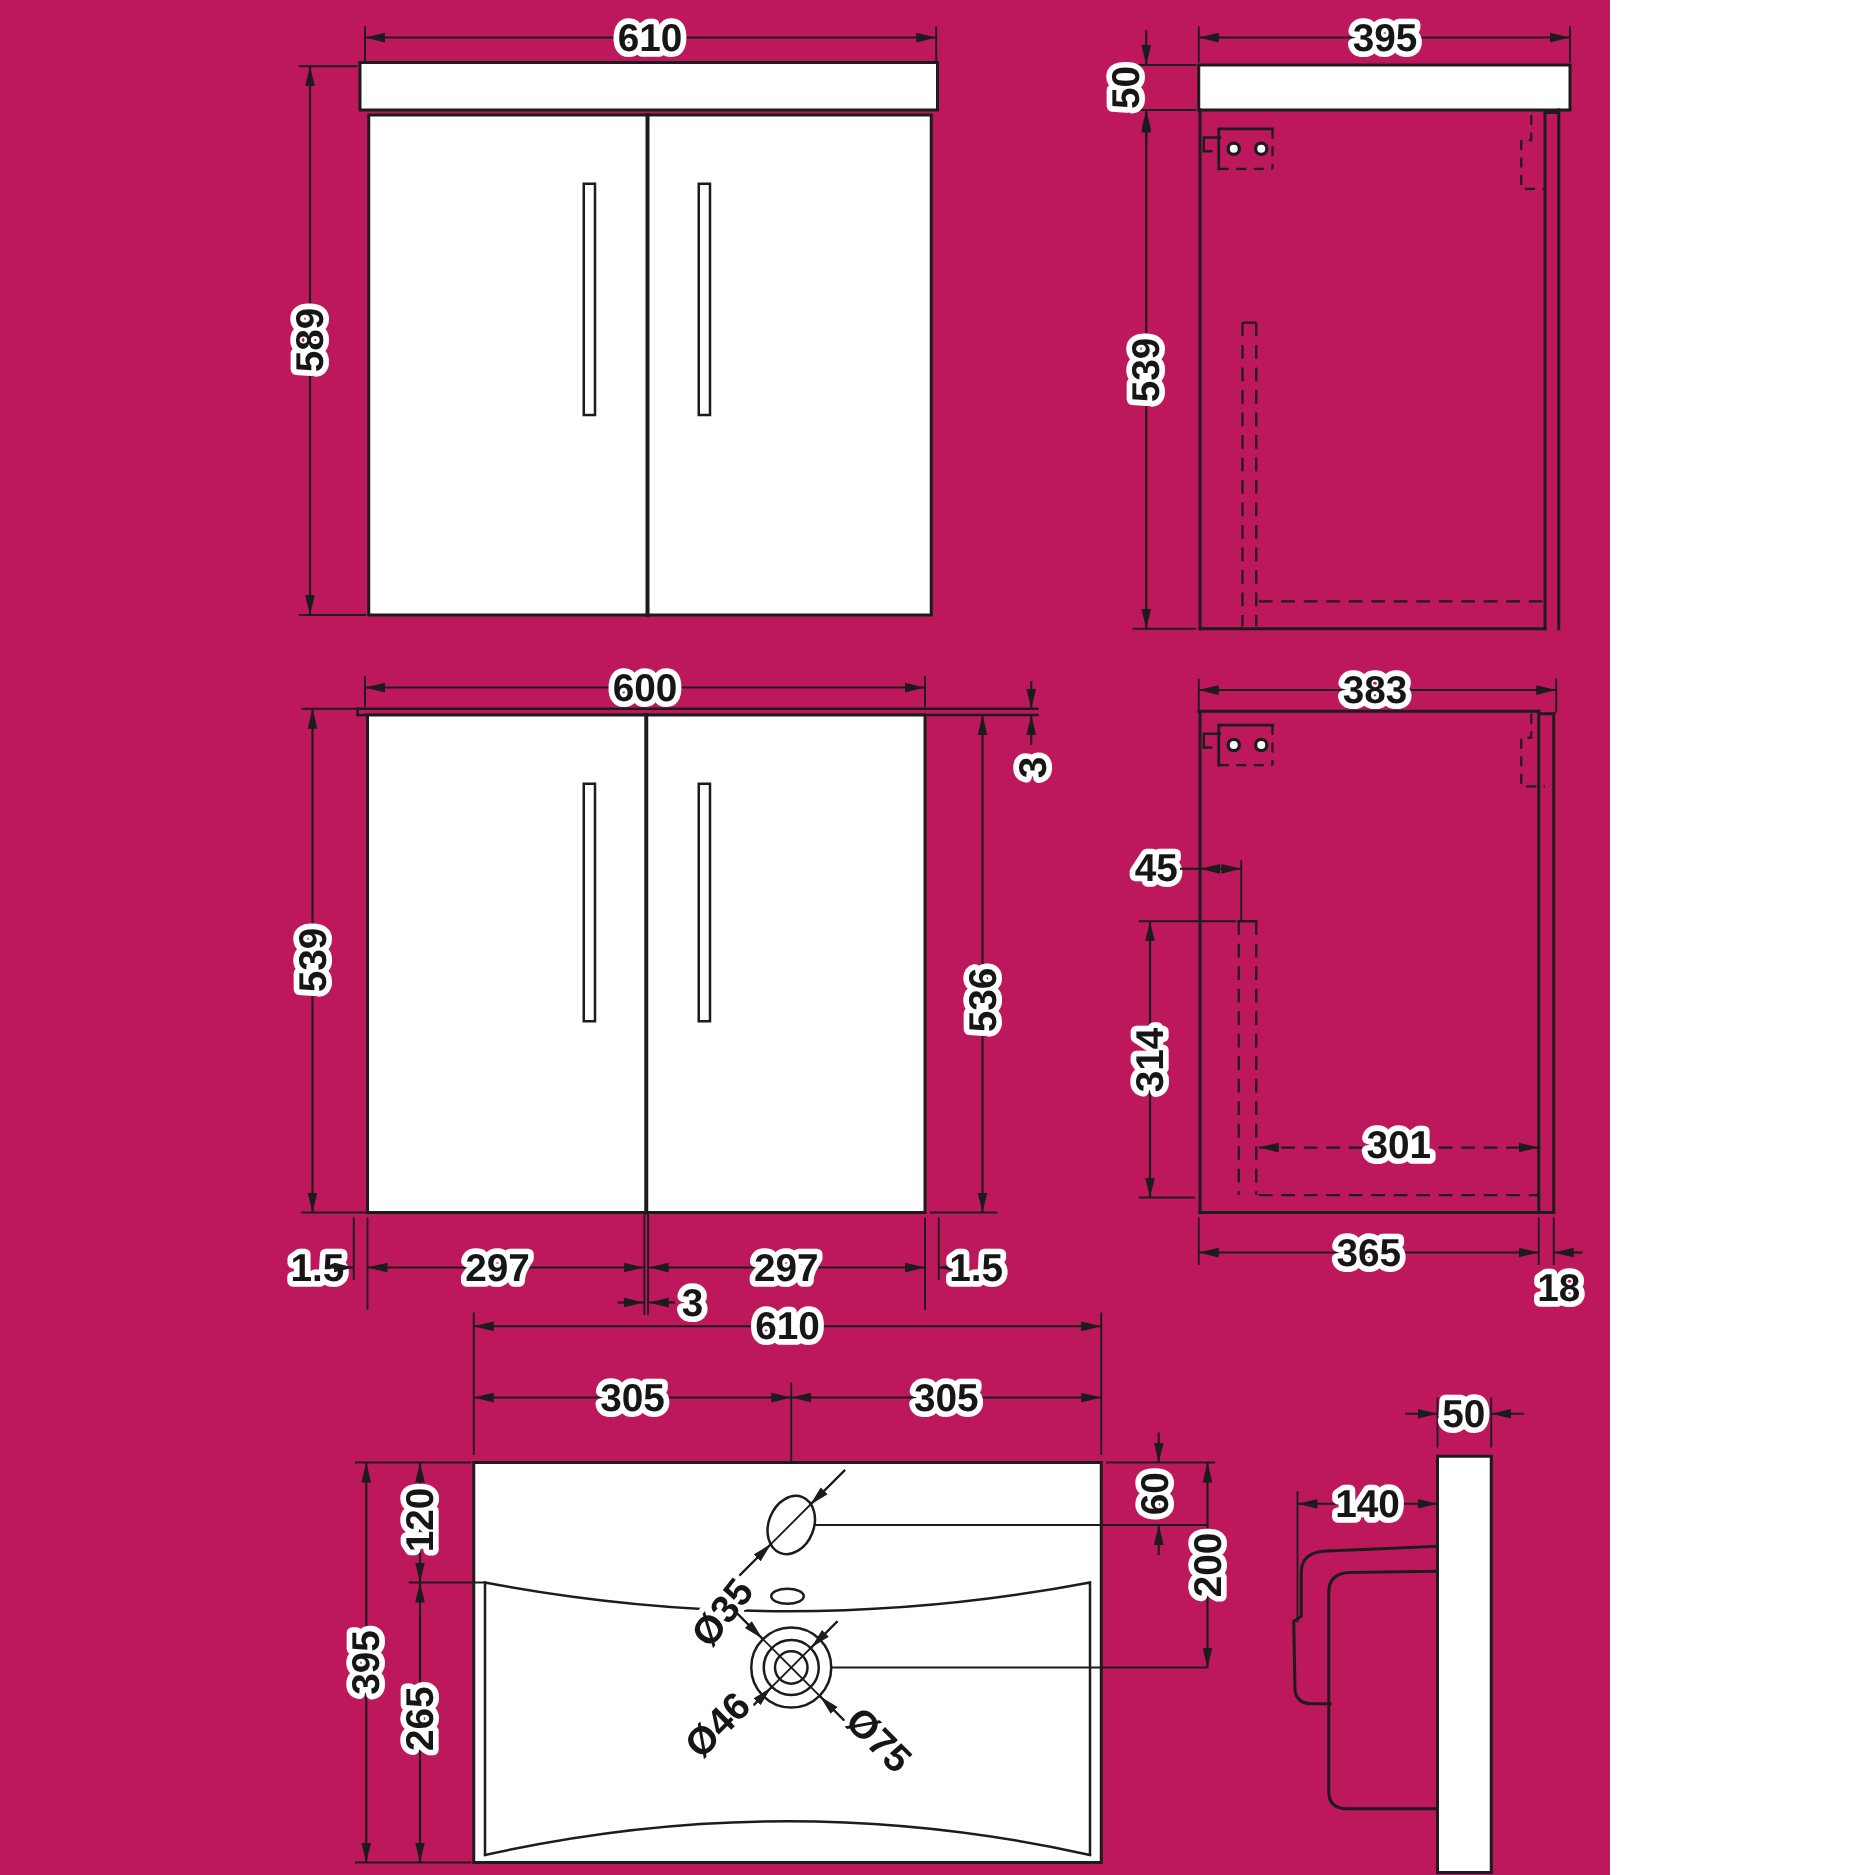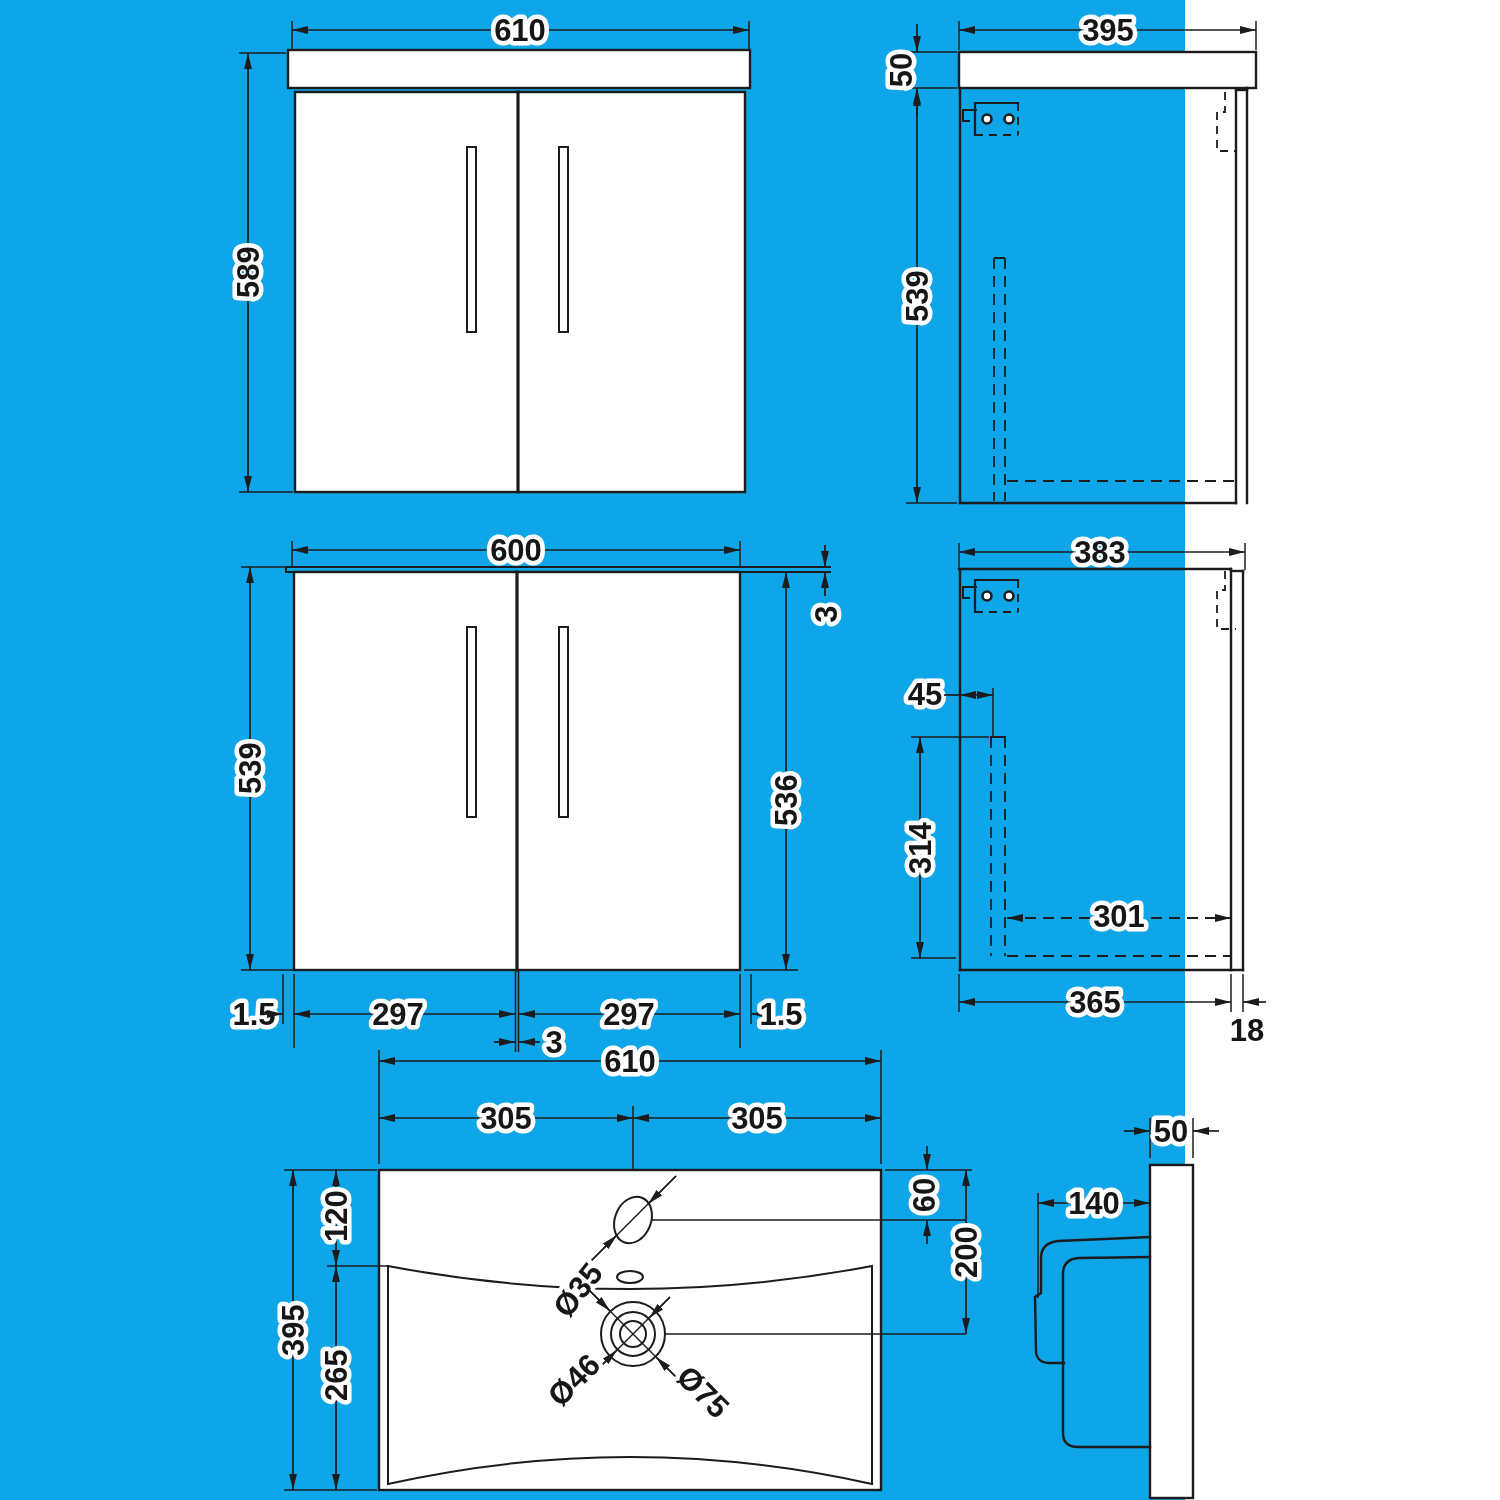--- a/index.html
+++ b/index.html
@@ -1,16 +1,16 @@
 <!DOCTYPE html>
 <html><head>
 <meta charset="utf-8">
 <style>
   html,body{margin:0;padding:0;background:#ffffff;}
-  .stage{width:1185px;height:1500px;background:#0ea5e9;position:relative;}
+  .stage{width:1288px;height:1500px;background:#be185d;position:relative;}
   svg{display:block;}
   svg text{
     font-family:"Liberation Sans",sans-serif;
     font-weight:bold;
     font-size:31px;
     fill:#161616;
     stroke:#ffffff;
     stroke-width:9px;
     paint-order:stroke;
     stroke-linejoin:round;

